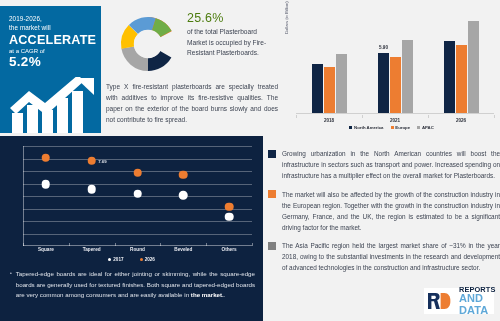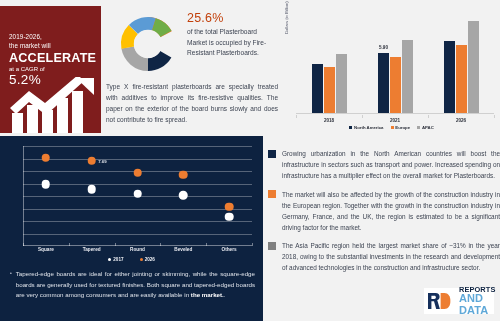--- a/index.html
+++ b/index.html
@@ -7,36 +7,36 @@
     width: 500px; height: 321px;
     font-family: "Liberation Sans", sans-serif;
     background: #ffffff;
     overflow: hidden;
   }
   #page { position: relative; width: 500px; height: 321px; background: #f2f2f2; }
 
   
   .cagr-panel {
     position: absolute; left: 0; top: 6px; width: 101px; height: 127px;
-    background: #7f1d1d;
-    padding: 26px 8px 0 9px;
+    background: #0369a1;
+    padding: 8px 8px 0 9px;
   }
   .cagr-l1 { font-size: 6.3px; color: #ffffff; line-height: 1.45; letter-spacing: .1px; }
   .cagr-l2 { font-size: 6.3px; color: #ffffff; line-height: 1.45; letter-spacing: .1px; }
   .cagr-big { font-size: 12.6px; font-weight: bold; color: #ffffff; letter-spacing: .2px; margin-top: 1px; }
   .cagr-l3 { font-size: 6px; color: #ffffff; margin-top: 1px; }
-  .cagr-pct { font-size: 13.5px; font-weight: normal; color: #ffffff; letter-spacing: .3px; }
+  .cagr-pct { font-size: 13.5px; font-weight: bold; color: #ffffff; letter-spacing: .3px; }
   .growth-art { position: absolute; left: 8px; bottom: 0px; width: 88px; height: 56px; }
 
   
   .donut-wrap { position: absolute; left: 114px; top: 10px; width: 68px; height: 68px; }
 
   
   .stat-block { position: absolute; left: 187px; top: 11px; width: 90px; }
-  .stat-pct { font-size: 12.5px; color: #c2410c; font-weight: normal; letter-spacing: .2px; }
+  .stat-pct { font-size: 12.5px; color: #4d7c0f; font-weight: normal; letter-spacing: .2px; }
   .stat-txt { font-size: 6.6px; color: #3d4452; line-height: 1.62; margin-top: 2px; }
 
   
   .para-x {
     position: absolute; left: 106px; top: 82px; width: 172px;
     font-size: 6.5px; color: #3d4452; line-height: 1.68;
     text-align: justify;
   }
 
   

